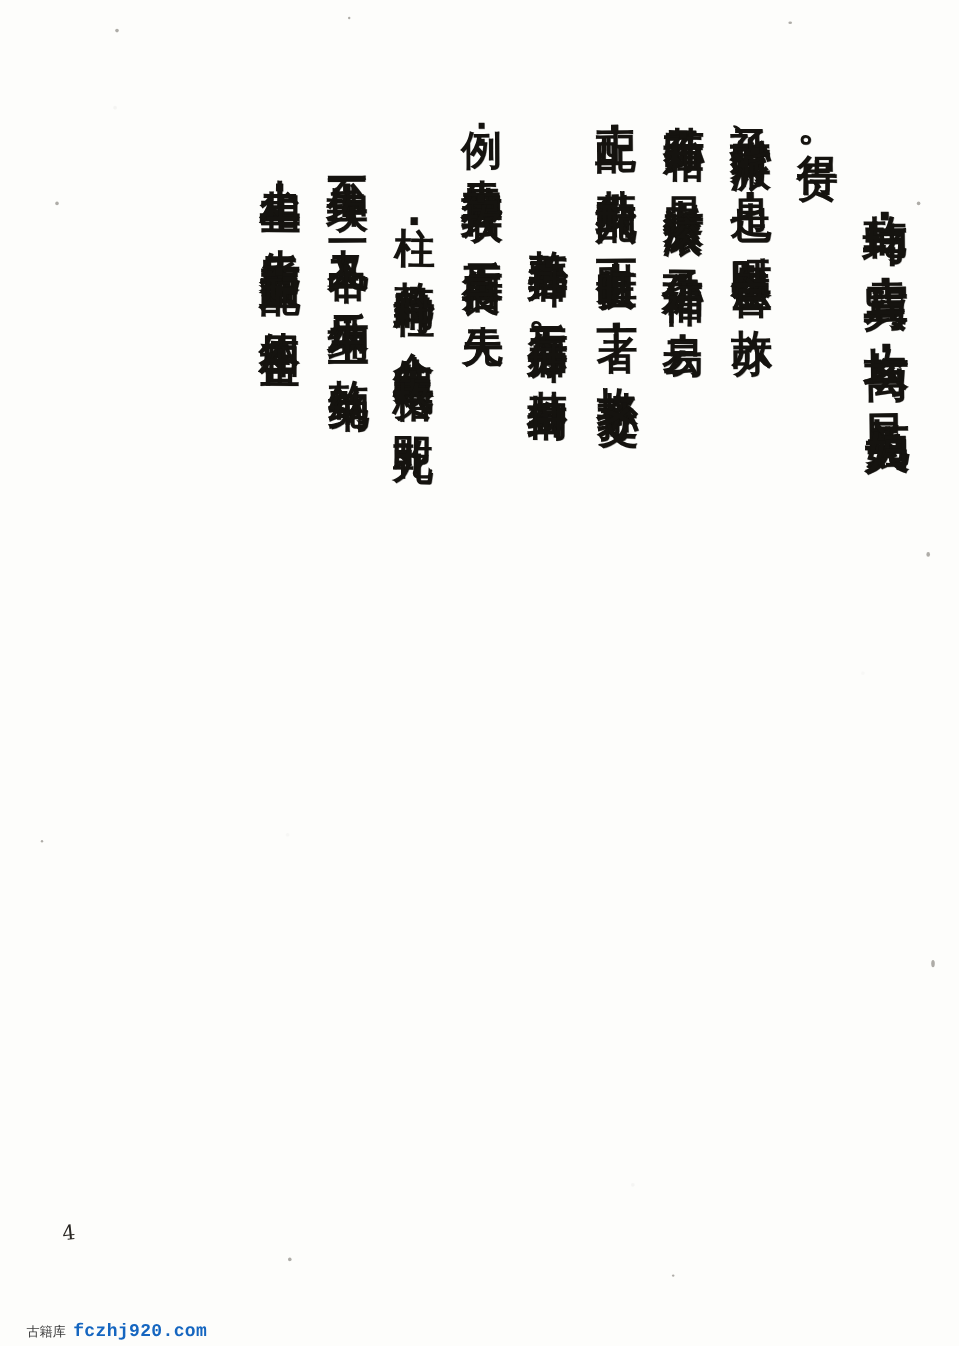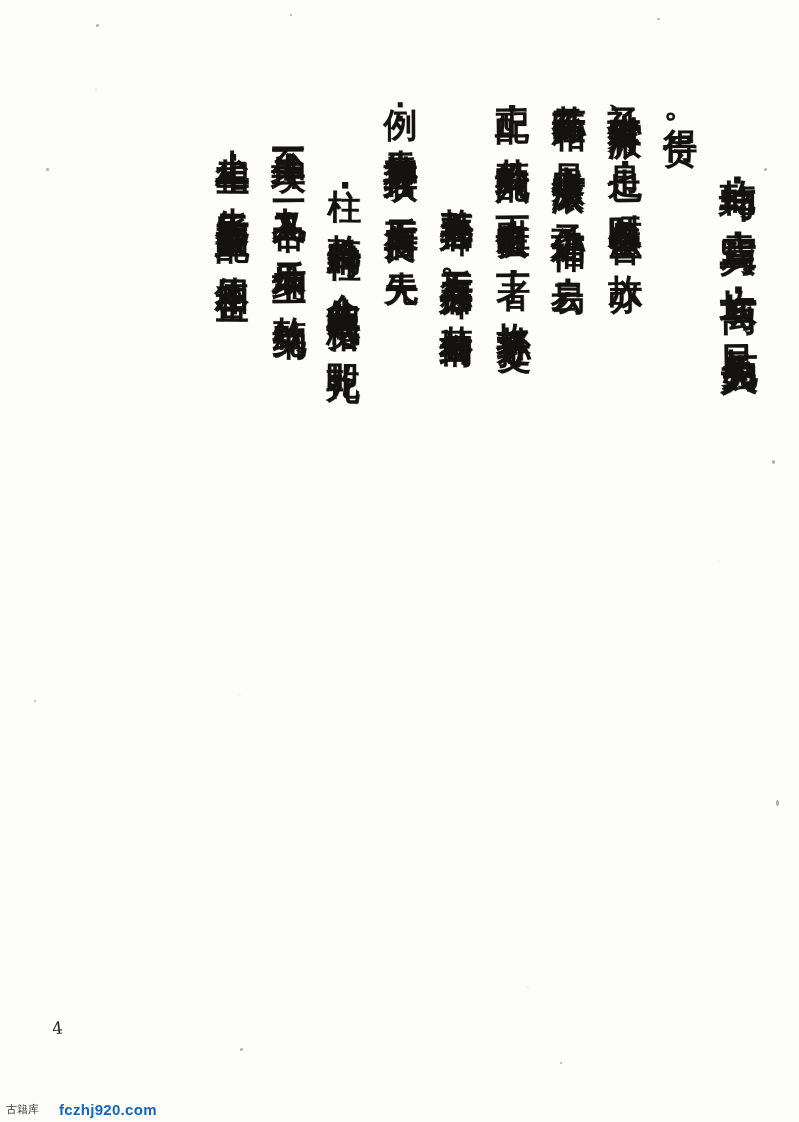--- a/index.html
+++ b/index.html
@@ -84,38 +84,38 @@
     bottom: 84px;
     font-size: 17px;
     color: #2a2723;
     font-family: "DejaVu Serif", serif;
     transform: rotate(-6deg);
   }
 
   
   #footer-watermark {
     position: absolute;
-    left: 0;
+    left: 16px;
     bottom: 0;
     display: flex;
     align-items: center;
-    gap: 20px;
+    gap: 6px;
     padding: 4px 6px 5px 6px;
   }
   #footer-watermark .wm-label {
     font-size: 11px;
     color: #3b3b3b;
     font-family: "DejaVu Sans", sans-serif;
     line-height: 1;
   }
   #footer-watermark .wm-url {
     font-size: 15px;
     font-weight: bold;
     color: #1566c0;
-    font-family: Liberation Sans, sans-serif;
+    font-family: Liberation Mono, monospace;
     letter-spacing: .3px;
     line-height: 1;
   }
 </style>
 </head>
 <body>
 
 <div id="page">
 
   <div class="speck" style="left:96px;  top:24px;  width:3px; height:3px;"></div>

